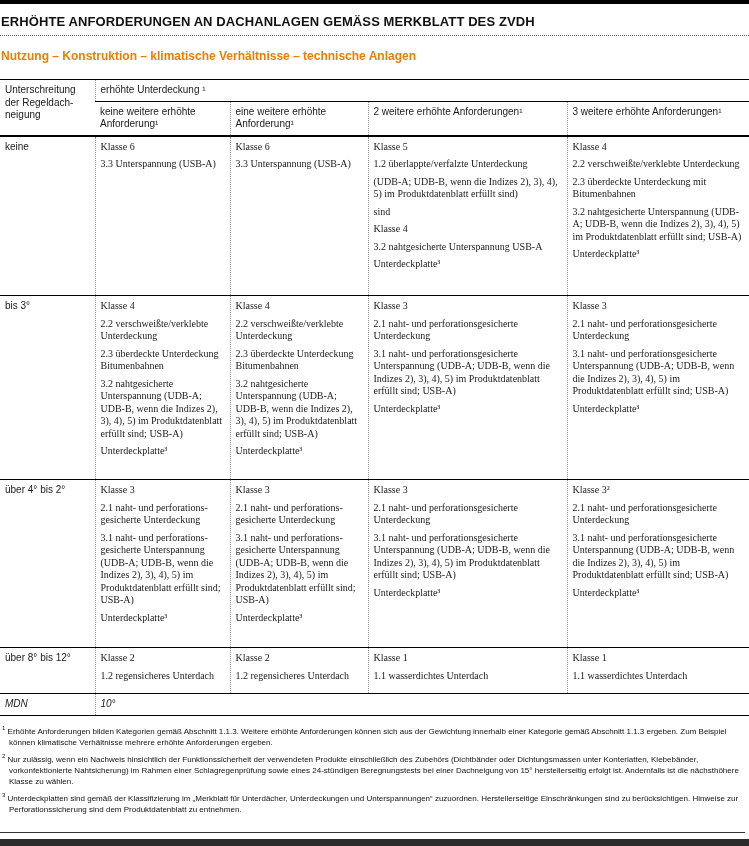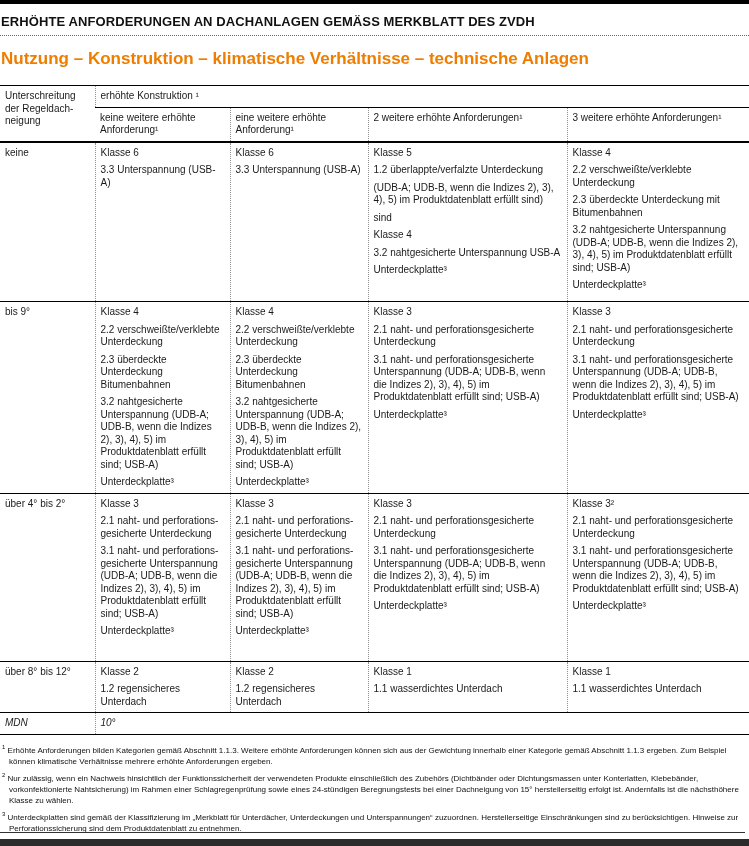--- a/index.html
+++ b/index.html
@@ -26,21 +26,21 @@
   }
 
   .dotted-rule {
     margin: 6px 0 0 0;
     border-top: 1px dotted #666;
     height: 0;
   }
 
   .section-title {
     margin: 13px 0 16px 1px;
-    font-size: 17px;
+    font-size: 12px;
     font-weight: bold;
     color: #ee7d00;
   }
 
   table.main-table {
     width: 749px;
     border-collapse: collapse;
     table-layout: fixed;
     border-top: 1.5px solid #000;
   }
@@ -65,21 +65,21 @@
   tbody th { font-weight: bold; }
   tbody tr > * { border-top: 1px solid #000; }
   tbody.mdn-body tr > * { border-top: 1.2px solid #000; border-bottom: 1.2px solid #000; font-style: italic; }
 
   tbody tr.r0 { height: 160px; }
   tbody tr.r1 { height: 184px; }
   tbody tr.r2 { height: 168px; }
   tbody tr.r3 { height: 46px; }
   tbody.mdn-body tr { height: 22px; }
 
-  .main-table td p { margin: 0 0 5px 0; }
+  .main-table td p { margin: 0 0 5px 0; font-family: Liberation Serif, serif; }
   .main-table td p:last-child { margin-bottom: 0; }
 
   .footnotes { margin: 8px 4px 0 2px; }
   .footnote {
     font-size: 8px;
     line-height: 1.4;
     margin-top: 4px;
     padding-left: 7px;
     text-indent: -7px;
     color: #111;
@@ -116,21 +116,21 @@
     <colgroup>
       <col style="width:95px">
       <col style="width:135px">
       <col style="width:138px">
       <col style="width:199px">
       <col style="width:182px">
     </colgroup>
     <thead>
       <tr class="group-row">
         <th class="corner-th" rowspan="2">Unterschreitung der Regeldach-neigung</th>
-        <th class="group-th" colspan="4">erhöhte Konstruktion ¹</th>
+        <th class="group-th" colspan="4">erhöhte Unterdeckung ¹</th>
       </tr>
       <tr class="sub-row">
         <th>keine weitere erhöhte Anforderung¹</th>
         <th>eine weitere erhöhte Anforderung¹</th>
         <th>2 weitere erhöhte Anforderungen¹</th>
         <th>3 weitere erhöhte Anforderungen¹</th>
       </tr>
     </thead>
     <tbody id="rows-body">
         <tr class="r0">
@@ -154,21 +154,21 @@
           </td>
           <td>
             <p>Klasse 4</p>
             <p>2.2 verschweißte/verklebte Unterdeckung</p>
             <p>2.3 überdeckte Unterdeckung mit Bitumenbahnen</p>
             <p>3.2 nahtgesicherte Unterspannung (UDB-A; UDB-B, wenn die Indizes 2), 3), 4), 5) im Produktdatenblatt erfüllt sind; USB-A)</p>
             <p>Unterdeckplatte³</p>
           </td>
         </tr>
         <tr class="r1">
-          <th>bis 9°</th>
+          <th>bis 3°</th>
           <td>
             <p>Klasse 4</p>
             <p>2.2 verschweißte/verklebte Unterdeckung</p>
             <p>2.3 überdeckte Unterdeckung Bitumenbahnen</p>
             <p>3.2 nahtgesicherte Unterspannung (UDB-A; UDB-B, wenn die Indizes 2), 3), 4), 5) im Produktdatenblatt erfüllt sind; USB-A)</p>
             <p>Unterdeckplatte³</p>
           </td>
           <td>
             <p>Klasse 4</p>
             <p>2.2 verschweißte/verklebte Unterdeckung</p>

